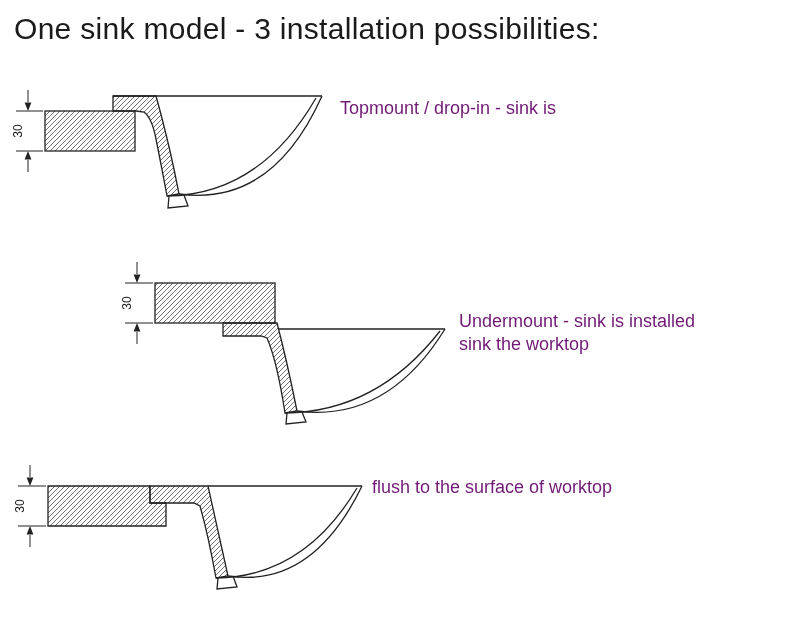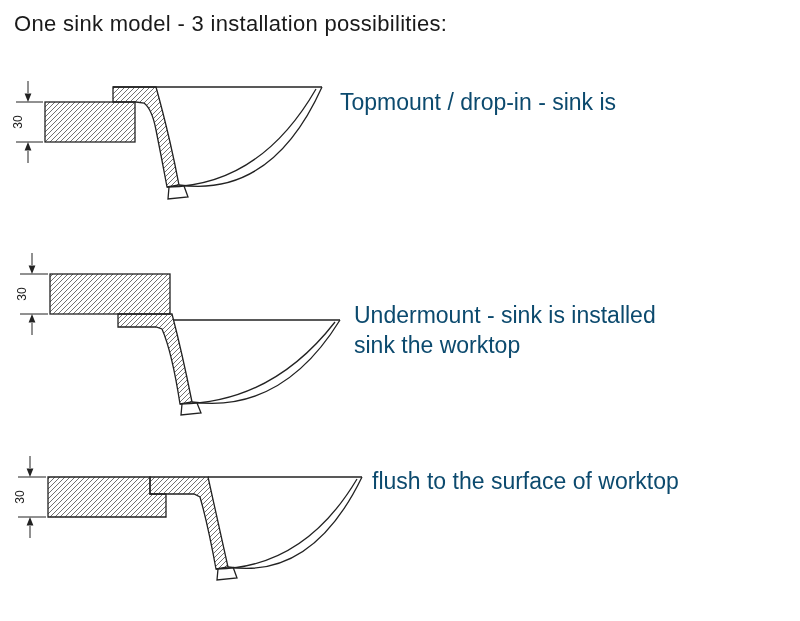--- a/index.html
+++ b/index.html
@@ -6,41 +6,41 @@
   .page {
     width: 800px;
     height: 621px;
     background: #ffffff;
     font-family: "Liberation Sans", sans-serif;
     color: #1a1a1a;
     overflow: hidden;
     position: relative;
   }
   .title {
-    font-size: 22px;
+    font-size: 30px;
     font-weight: 500;
     line-height: 1.1;
     margin: 0;
     padding: 12px 0 0 14px;
     letter-spacing: 0.3px;
   }
   .row {
     display: flex;
     align-items: flex-start;
     margin-left: 10px;
   }
   .row1 { margin-top: 36px; }
-  .row2 { margin-top: 40px; }
+  .row2 { margin-top: 40px; justify-content: center; }
   .row3 { margin-top: 25px; }
   .diagram { flex: 0 0 auto; display: block; }
   .caption {
-    font-size: 23px;
+    font-size: 18px;
     line-height: 1.28;
     white-space: nowrap;
-    color: #0c4a6e;
+    color: #701a75;
   }
   .row1 .caption { margin: 16px 0 0 10px; }
   .row2 .caption { margin: 54px 0 0 4px; }
   .row3 .caption { margin: 20px 0 0 2px; }
   .defs-holder { position: absolute; width: 0; height: 0; }
   svg { shape-rendering: geometricPrecision; }
   .ink-line { stroke: #222222; stroke-width: 1.3; fill: none; }
   .thin-line { stroke: #222222; stroke-width: 1; fill: none; }
   .hatched { fill: url(#hatch); stroke: #222222; stroke-width: 1.3; }
   .dim-text { font-family: "Liberation Sans", sans-serif; font-size: 12px; fill: #222222; }

